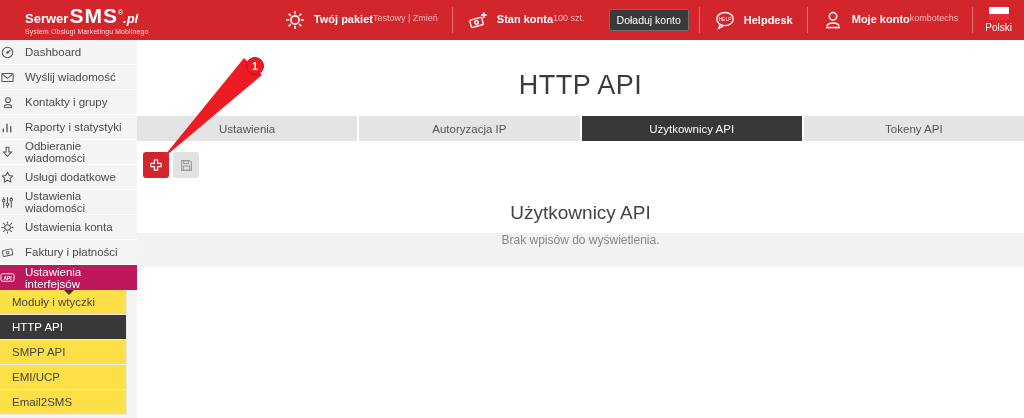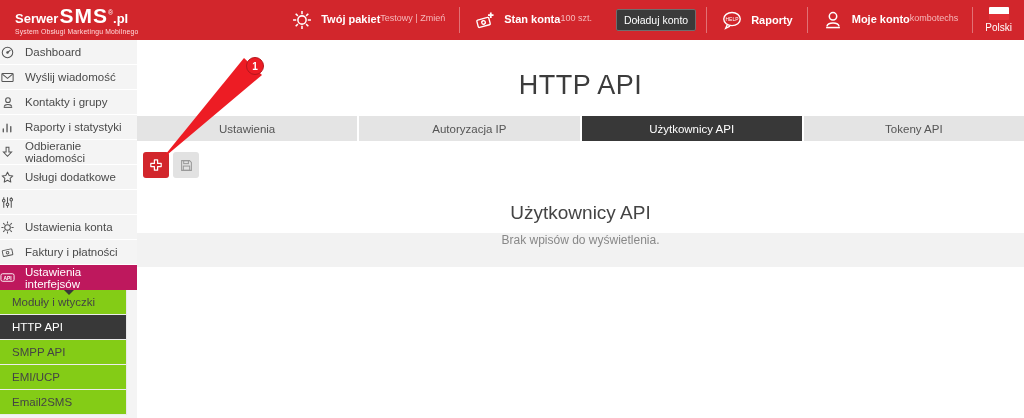--- a/index.html
+++ b/index.html
@@ -1,26 +1,26 @@
 <!DOCTYPE html>
 <html><head>
 <meta charset="utf-8">
 <style>
   * { margin:0; padding:0; box-sizing:border-box; }
   body { font-family:"Liberation Sans", sans-serif; }
   .page { position:relative; width:1024px; height:418px; background:#fff; overflow:hidden; }
 
   
   .topbar { position:absolute; top:0; left:0; width:1024px; height:40px; background:#d2262c; display:flex; align-items:center; justify-content:space-between; z-index:2; }
-  .logo { padding-left:15px; color:#fff; cursor:pointer; }
+  .logo { padding-left:25px; color:#fff; cursor:pointer; }
   .logo-line { display:flex; align-items:baseline; line-height:1; }
   .logo-serwer { font-size:13px; font-weight:bold; }
   .logo-sms { font-size:21px; font-weight:bold; letter-spacing:1px; margin-left:1px; }
   .logo-reg { font-size:7px; vertical-align:top; position:relative; top:-8px; }
-  .logo-pl { font-size:13px; font-weight:bold; }
+  .logo-pl { font-size:13px; font-weight:bold;font-style:italic; }
   .logo-tagline { font-size:6.8px; color:#ffd9da; margin-top:2px; letter-spacing:0.2px; }
   .topbar-right { display:flex; align-items:center; height:100%; }
   .top-item { display:flex; align-items:center; gap:8px; padding:0 14px; height:100%; cursor:pointer; }
   .top-item .txt { display:flex; flex-direction:row; line-height:1.25; }
   .top-title { color:#fff; font-size:11px; font-weight:bold; }
   .top-sub { color:#f6b9bb; font-size:9px; }
   .top-divider { width:1px; height:26px; background:rgba(255,255,255,0.35); }
   .topup-btn { background:#3a3a3a; border:1px solid #6e6e6e; color:#fff; font-size:10.5px; padding:4px 7px; border-radius:2px; margin:0 10px; cursor:pointer; font-family:"Liberation Sans", sans-serif; white-space:nowrap; }
   .lang-item { display:flex; flex-direction:column; align-items:center; gap:2px; padding:0 12px; cursor:pointer; }
   .flag { width:20px; height:13px; border-radius:1px; overflow:hidden; display:flex; flex-direction:column; }
@@ -29,21 +29,21 @@
   .lang-label { color:#fff; font-size:10px; }
   .hicon { width:22px; height:22px; flex:0 0 auto; }
 
   
   .sidebar { position:absolute; top:40px; left:0; width:137px; height:378px; background:#f4f4f4; }
   .side-item { display:flex; align-items:center; gap:10px; height:25px; border-bottom:1px solid #ffffff; font-size:11.5px; color:#4a4a4a; cursor:pointer; background:#f4f4f4; }
   .side-item .sicon { width:15px; height:15px; flex:0 0 15px; }
   .side-item.active { background:#be185d; color:#fff; border-bottom:none; position:relative; }
   .side-item.active::after { content:""; position:absolute; left:50%; bottom:-5px; margin-left:-5px; border-left:5px solid transparent; border-right:5px solid transparent; border-top:5px solid #383838; z-index:3; }
   .submenu { width:127px; background:#fff; border-right:1px solid #e9e9e9; }
-  .sub-item { display:flex; align-items:center; height:25px; padding-left:12px; border-bottom:1px solid #ececec; font-size:11.5px; color:#444; cursor:pointer; background:#84cc16; }
+  .sub-item { display:flex; align-items:center; height:25px; padding-left:12px; border-bottom:1px solid #ececec; font-size:11.5px; color:#444; cursor:pointer; background:#fde047; }
   .sub-item.active { background:#383838; color:#fff; }
 
   
   .main { position:absolute; top:40px; left:137px; width:887px; height:378px; background:#fff; }
   .main-title { text-align:center; font-size:27px; color:#3c3c3c; font-weight:normal; margin-top:30px; letter-spacing:0.5px; }
   .tabs { display:flex; gap:2px; margin-top:15px; }
   .tab { flex:1; height:25px; background:#e4e4e4; color:#555; font-size:11.5px; display:flex; align-items:center; justify-content:center; cursor:pointer; }
   .tab.active { background:#383838; color:#fff; }
   .toolbar { display:flex; gap:4px; margin:11px 0 0 6px; }
   .tool-btn { width:26px; height:26px; border:none; border-radius:3px; display:flex; align-items:center; justify-content:center; cursor:pointer; padding:0; }
@@ -104,21 +104,21 @@
       <button class="topup-btn">Doładuj konto</button>
 
       <div class="top-divider"></div>
 
       <div class="top-item">
         <svg class="hicon" viewBox="0 0 16 16" fill="none" stroke="#fff" stroke-width="1">
           <ellipse cx="8" cy="7.3" rx="6" ry="4.8"></ellipse>
           <path d="M4.6 11.2L3.4 14l3.2-1.6"></path>
           <text x="8" y="8.8" font-size="3.6" text-anchor="middle" fill="#fff" stroke="none">HELP</text>
         </svg>
-        <span class="top-title">Raporty</span>
+        <span class="top-title">Helpdesk</span>
       </div>
 
       <div class="top-divider"></div>
 
       <div class="top-item">
         <svg class="hicon" viewBox="0 0 16 16" fill="none" stroke="#fff" stroke-width="1.1">
           <circle cx="8" cy="5.3" r="2.7"></circle>
           <path d="M3.6 12.6c.6-3.2 8.2-3.2 8.8 0"></path>
           <path d="M3 13.5h10"></path>
         </svg>
@@ -189,20 +189,21 @@
       <span>Usługi dodatkowe</span>
     </div>
 
     <div class="side-item">
       <svg class="sicon" viewBox="0 0 16 16" fill="none" stroke="#555" stroke-width="1.1">
         <path d="M4 2.5v11M8 2.5v11M12 2.5v11"></path>
         <circle cx="4" cy="6" r="1.4" fill="#f4f4f4"></circle>
           <circle cx="8" cy="10" r="1.4" fill="#f4f4f4"></circle>
           <circle cx="12" cy="5" r="1.4" fill="#f4f4f4"></circle>
       </svg>
+      <span>Ustawienia wiadomości</span>
     </div>
 
     <div class="side-item">
       <svg class="sicon" viewBox="0 0 16 16" fill="none" stroke="#555" stroke-width="1.1">
         <circle cx="8" cy="8" r="3"></circle>
         <path d="M8 1.5v2.3M8 12.2v2.3M1.5 8h2.3M12.2 8h2.3M3.4 3.4l1.6 1.6M11 11l1.6 1.6M3.4 12.6L5 11M11 5l1.6-1.6"></path>
       </svg>
       <span>Ustawienia konta</span>
     </div>
 

